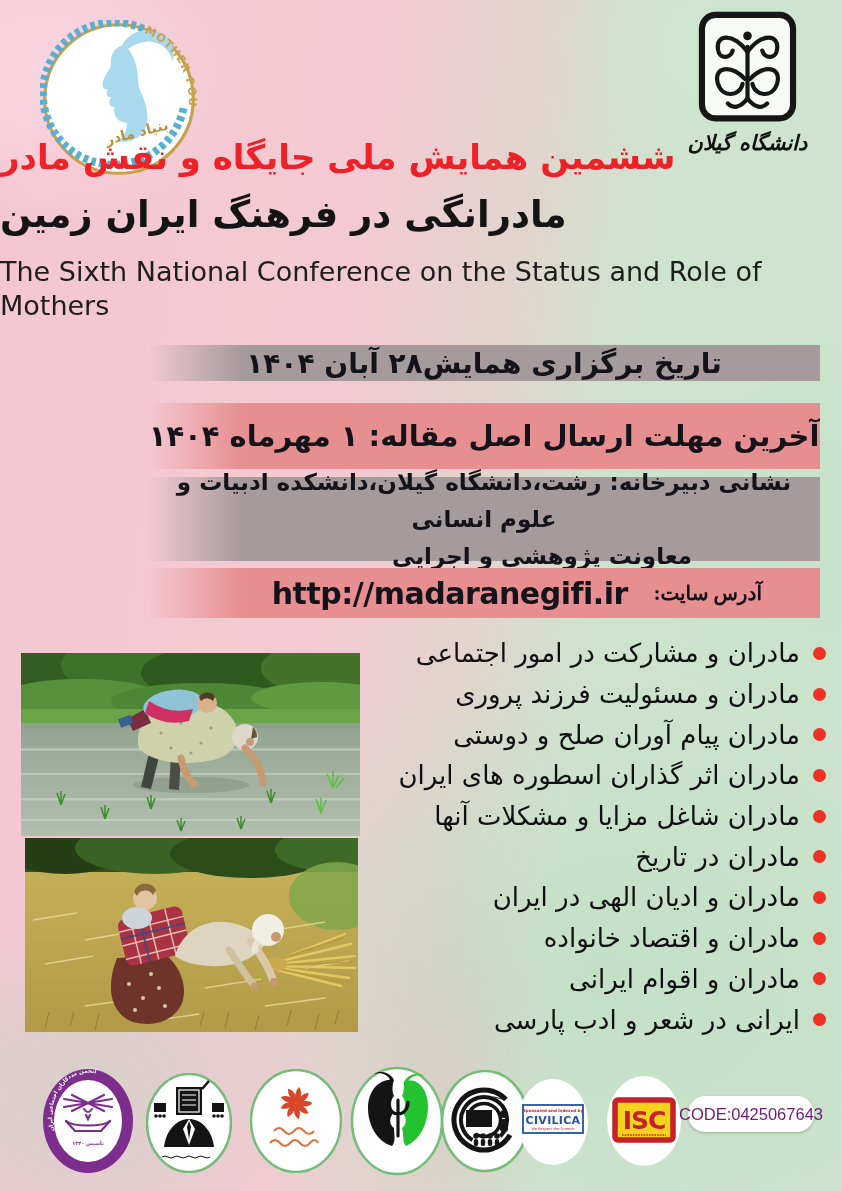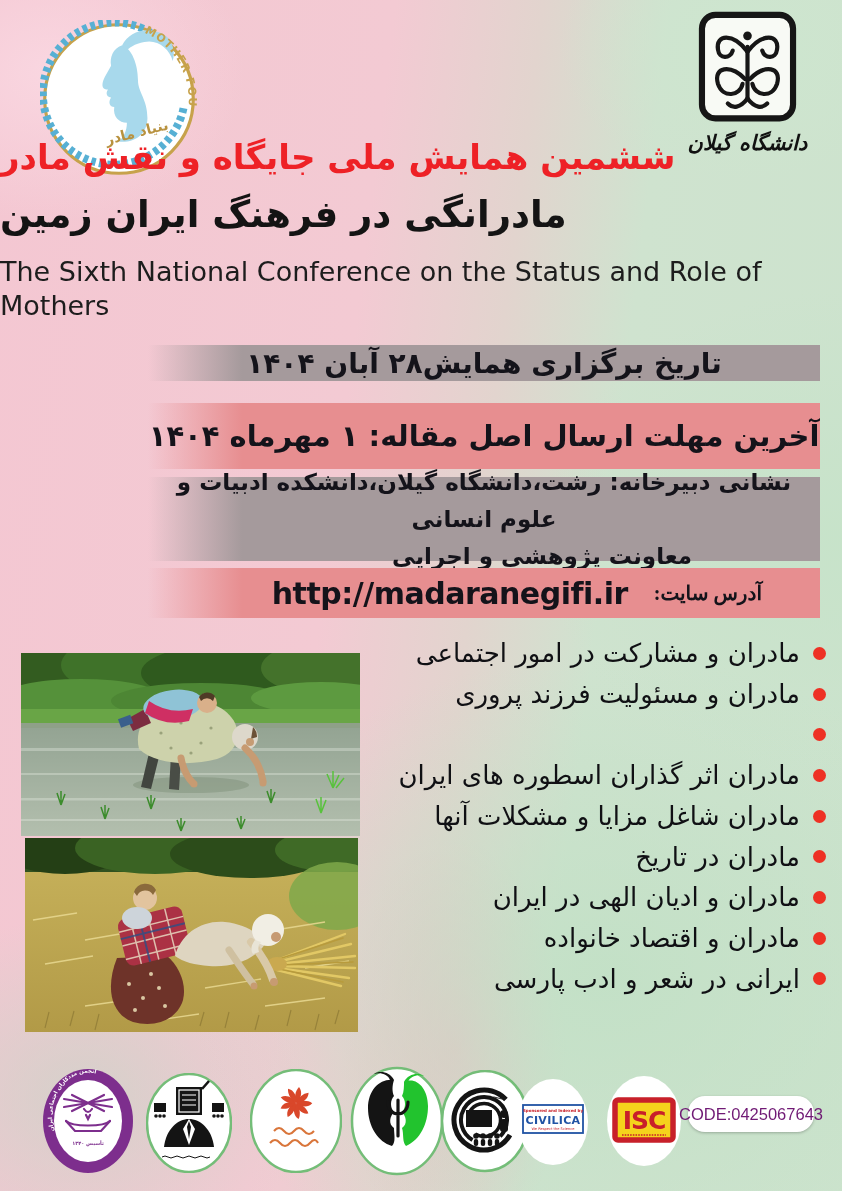--- a/index.html
+++ b/index.html
@@ -284,40 +284,45 @@
     <li>
         <span class="bullet"></span>
         <span>مادران و مشارکت در امور اجتماعی</span>
       </li>
     <li>
         <span class="bullet"></span>
         <span>مادران و مسئولیت فرزند پروری</span>
       </li>
     <li>
         <span class="bullet"></span>
+        <span>مادران پیام آوران صلح و دوستی</span>
       </li>
     <li>
         <span class="bullet"></span>
         <span>مادران اثر گذاران اسطوره های ایران</span>
       </li>
     <li>
         <span class="bullet"></span>
         <span>مادران شاغل مزایا و مشکلات آنها</span>
       </li>
     <li>
         <span class="bullet"></span>
         <span>مادران در تاریخ</span>
       </li>
     <li>
         <span class="bullet"></span>
         <span>مادران و ادیان الهی در ایران</span>
       </li>
     <li>
         <span class="bullet"></span>
         <span>مادران و اقتصاد خانواده</span>
+      </li>
+    <li>
+        <span class="bullet"></span>
+        <span>مادران و اقوام ایرانی</span>
       </li>
     <li>
         <span class="bullet"></span>
         <span>ایرانی در شعر و ادب پارسی</span>
       </li>
   </ul>
 
   <svg class="abs" style="left:42px;top:1069px" width="92" height="105" viewBox="0 0 92 105">
     <ellipse cx="46" cy="52" rx="45" ry="52" fill="#7d2e8d"></ellipse>
     <ellipse cx="46" cy="52" rx="34" ry="41" fill="#ffffff"></ellipse>

